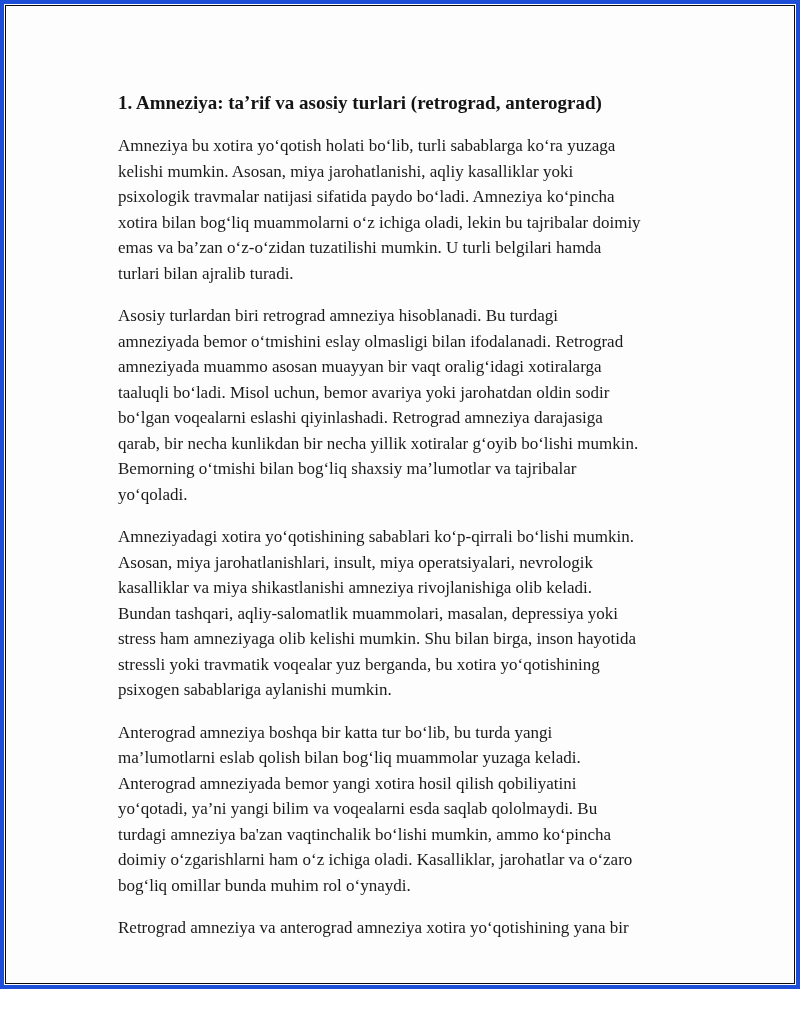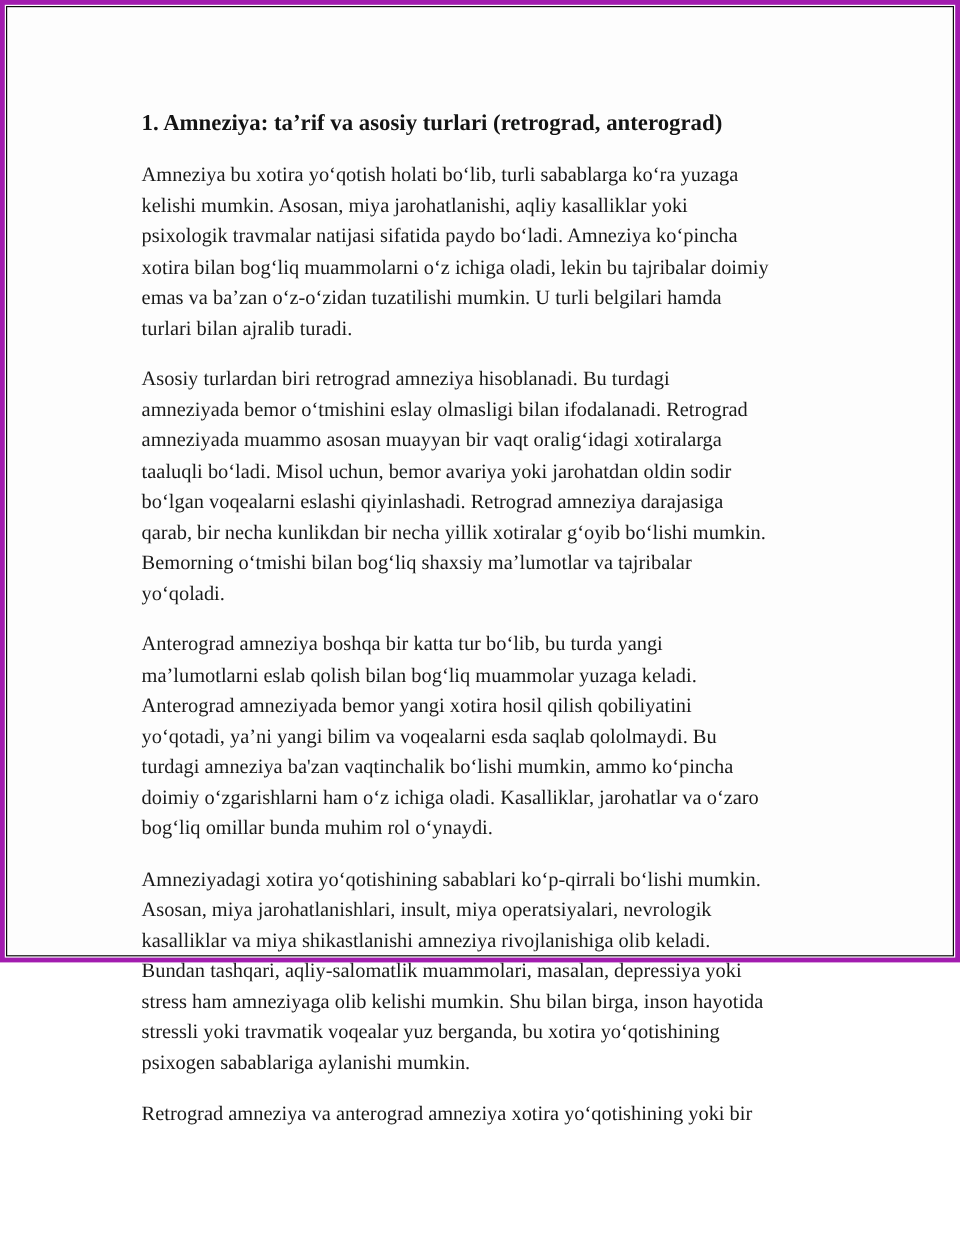--- a/index.html
+++ b/index.html
@@ -6,23 +6,23 @@
     margin: 0;
     padding: 0;
     width: 800px;
     height: 1035px;
     background: #ffffff;
     overflow: hidden;
   }
   .page {
     box-sizing: border-box;
     width: 800px;
-    height: 802px;
+    height: 989px;
     background: #fdfdfd;
-    border: 4px solid #a21caf;
+    border: 4px solid #1d4ed8;
     padding: 1px;
   }
   .frame {
     box-sizing: border-box;
     width: 100%;
     height: 100%;
     border: 1px solid #0a0a0a;
     background: #fdfdfd;
   }
   .content {
@@ -61,31 +61,31 @@
 emas va ba’zan o‘z-o‘zidan tuzatilishi mumkin. U turli belgilari hamda
 turlari bilan ajralib turadi.</p>
           <p class="para">Asosiy turlardan biri retrograd amneziya hisoblanadi. Bu turdagi
 amneziyada bemor o‘tmishini eslay olmasligi bilan ifodalanadi. Retrograd
 amneziyada muammo asosan muayyan bir vaqt oralig‘idagi xotiralarga
 taaluqli bo‘ladi. Misol uchun, bemor avariya yoki jarohatdan oldin sodir
 bo‘lgan voqealarni eslashi qiyinlashadi. Retrograd amneziya darajasiga
 qarab, bir necha kunlikdan bir necha yillik xotiralar g‘oyib bo‘lishi mumkin.
 Bemorning o‘tmishi bilan bog‘liq shaxsiy ma’lumotlar va tajribalar
 yo‘qoladi.</p>
+          <p class="para">Amneziyadagi xotira yo‘qotishining sabablari ko‘p-qirrali bo‘lishi mumkin.
+Asosan, miya jarohatlanishlari, insult, miya operatsiyalari, nevrologik
+kasalliklar va miya shikastlanishi amneziya rivojlanishiga olib keladi.
+Bundan tashqari, aqliy-salomatlik muammolari, masalan, depressiya yoki
+stress ham amneziyaga olib kelishi mumkin. Shu bilan birga, inson hayotida
+stressli yoki travmatik voqealar yuz berganda, bu xotira yo‘qotishining
+psixogen sabablariga aylanishi mumkin.</p>
           <p class="para">Anterograd amneziya boshqa bir katta tur bo‘lib, bu turda yangi
 ma’lumotlarni eslab qolish bilan bog‘liq muammolar yuzaga keladi.
 Anterograd amneziyada bemor yangi xotira hosil qilish qobiliyatini
 yo‘qotadi, ya’ni yangi bilim va voqealarni esda saqlab qololmaydi. Bu
 turdagi amneziya ba'zan vaqtinchalik bo‘lishi mumkin, ammo ko‘pincha
 doimiy o‘zgarishlarni ham o‘z ichiga oladi. Kasalliklar, jarohatlar va o‘zaro
 bog‘liq omillar bunda muhim rol o‘ynaydi.</p>
-          <p class="para">Amneziyadagi xotira yo‘qotishining sabablari ko‘p-qirrali bo‘lishi mumkin.
-Asosan, miya jarohatlanishlari, insult, miya operatsiyalari, nevrologik
-kasalliklar va miya shikastlanishi amneziya rivojlanishiga olib keladi.
-Bundan tashqari, aqliy-salomatlik muammolari, masalan, depressiya yoki
-stress ham amneziyaga olib kelishi mumkin. Shu bilan birga, inson hayotida
-stressli yoki travmatik voqealar yuz berganda, bu xotira yo‘qotishining
-psixogen sabablariga aylanishi mumkin.</p>
-          <p class="para">Retrograd amneziya va anterograd amneziya xotira yo‘qotishining yoki bir</p>
+          <p class="para">Retrograd amneziya va anterograd amneziya xotira yo‘qotishining yana bir</p>
         </div>
     </div>
   </div>
 </div>
 
 </body></html>

